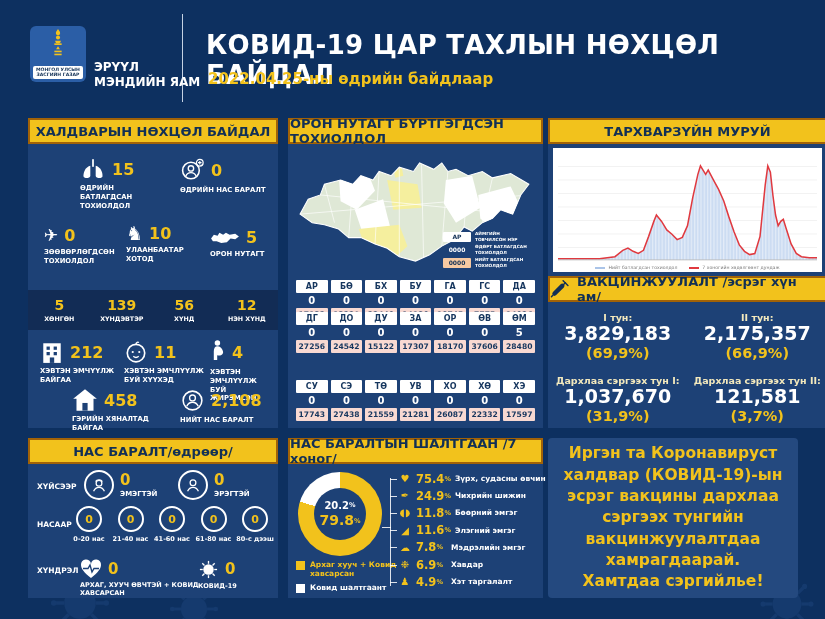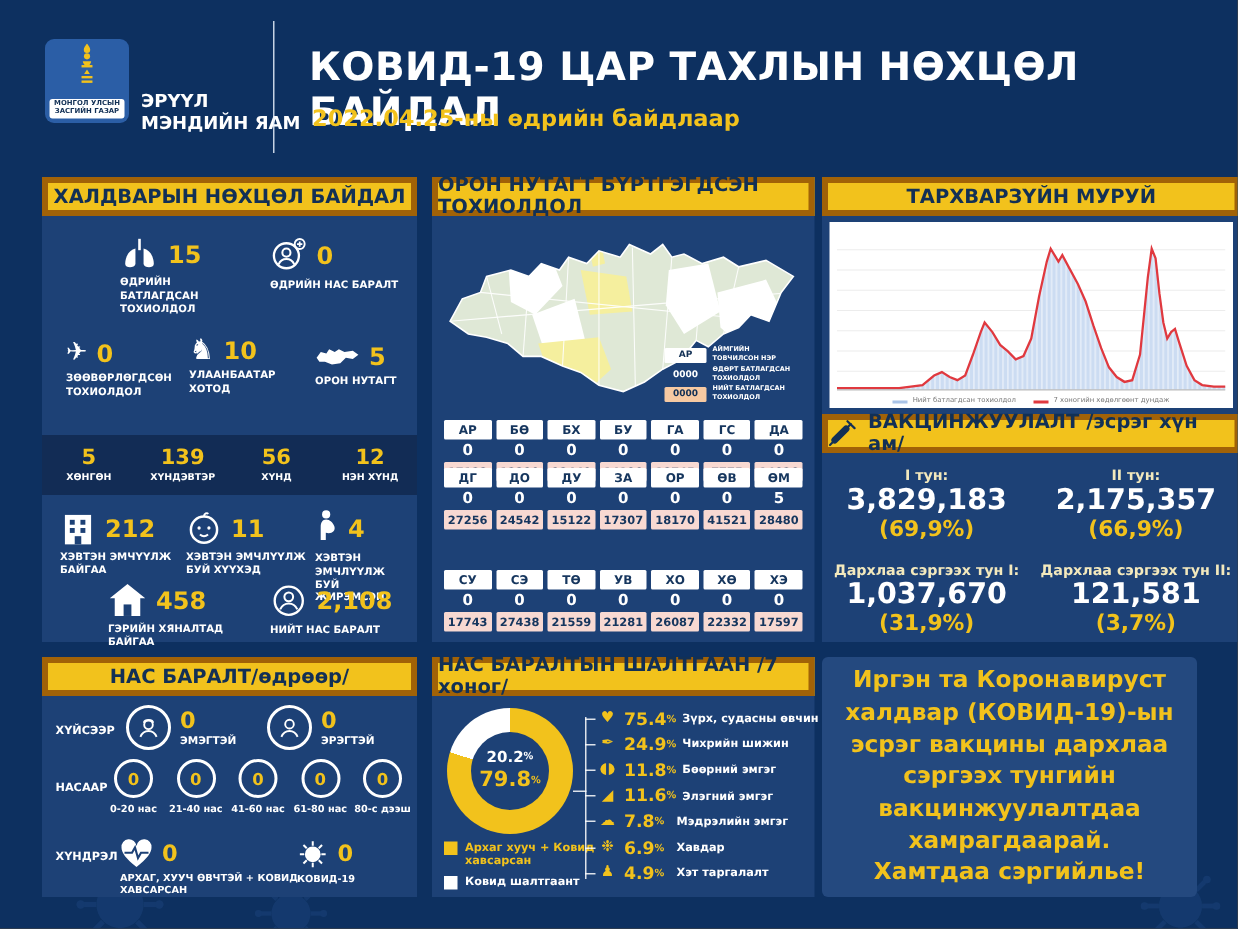--- a/index.html
+++ b/index.html
@@ -22,21 +22,21 @@
   .gov-box{position:absolute;left:3px;right:3px;bottom:3px;background:#fff;border-radius:2px;
     color:#123055;font-weight:bold;font-size:4.6px;line-height:1.25;text-align:center;padding:1px 0;}
   .ministry{position:absolute;left:94px;top:60px;color:#fff;font-weight:bold;font-size:12px;line-height:1.25;}
   .hdr-divider{position:absolute;left:182px;top:14px;width:1px;height:88px;background:rgba(230,238,250,.85);}
   .hdr-title{position:absolute;left:206px;top:30px;color:#fff;font-weight:bold;font-size:26px;letter-spacing:.3px;}
   .hdr-date{position:absolute;left:208px;top:70px;color:var(--gold);font-weight:600;font-size:15px;}
 
   
   .panel{position:absolute;z-index:1;}
   .phead{position:absolute;left:0;right:0;top:0;height:26px;background:var(--gold);
-    border:4px solid #a16207;display:flex;align-items:center;justify-content:center;gap:7px;
+    border:2px solid #a16207;display:flex;align-items:center;justify-content:center;gap:7px;
     color:var(--navy);font-weight:bold;font-size:13px;}
   .pbody{position:absolute;left:0;right:0;top:26px;bottom:0;background:var(--panel);}
 
   #p-infection{left:28px;top:118px;width:250px;height:310px;}
   #p-region{left:288px;top:118px;width:255px;height:310px;}
   #p-curve{left:548px;top:118px;width:279px;height:310px;}
   #p-deaths{left:28px;top:438px;width:250px;height:160px;}
   #p-causes{left:288px;top:438px;width:255px;height:160px;}
   #p-message{left:548px;top:438px;width:250px;height:160px;background:var(--panel2);border-radius:4px;
     display:flex;align-items:center;justify-content:center;padding:8px 12px;z-index:1;}
@@ -487,21 +487,21 @@
 
           <div class="rcol">
             <div class="rcode">ОР</div>
             <div class="rdaily">0</div>
             <div class="rtotal">18170</div>
           </div>
 
           <div class="rcol">
             <div class="rcode">ӨВ</div>
             <div class="rdaily">0</div>
-            <div class="rtotal">41521</div>
+            <div class="rtotal">37606</div>
           </div>
 
           <div class="rcol">
             <div class="rcode">ӨМ</div>
             <div class="rdaily">5</div>
             <div class="rtotal">28480</div>
           </div>
         </div>
       <div class="rgroup" style="top:236px">
 

